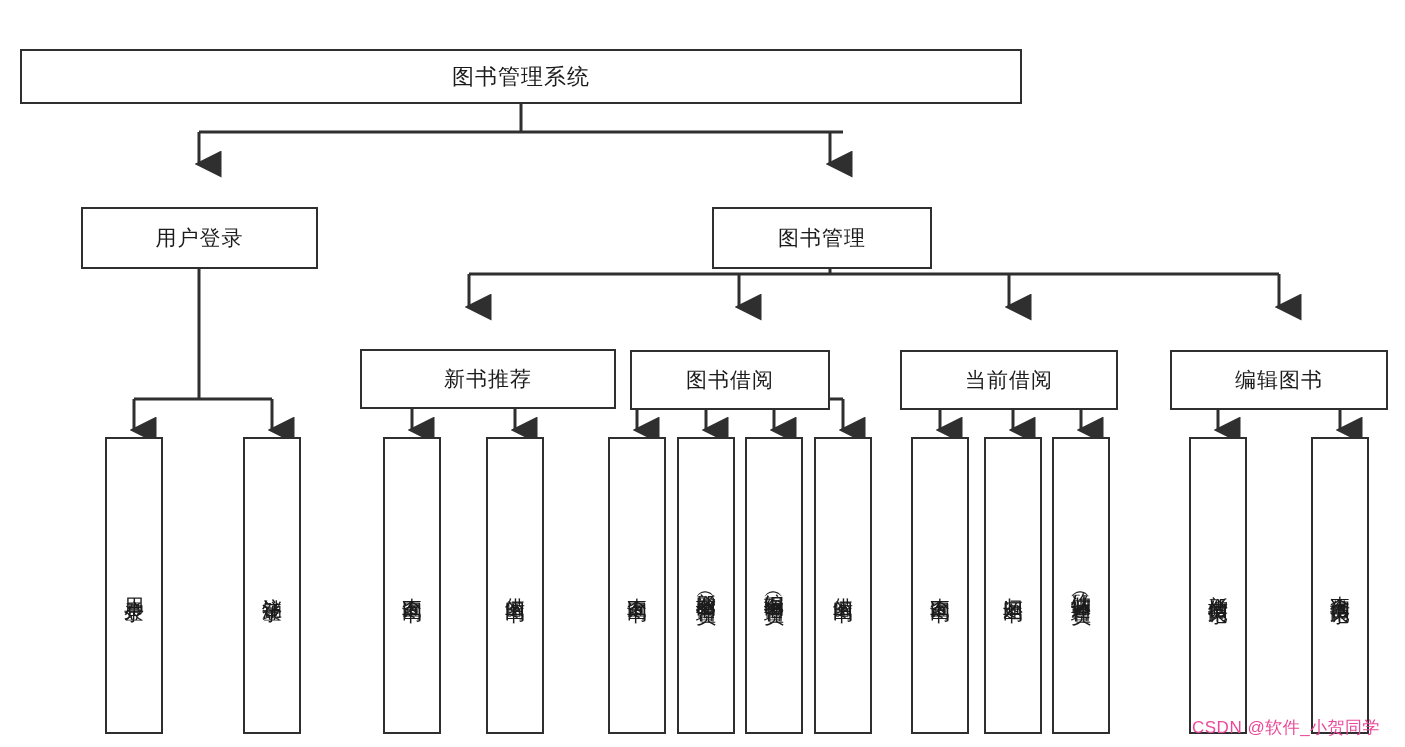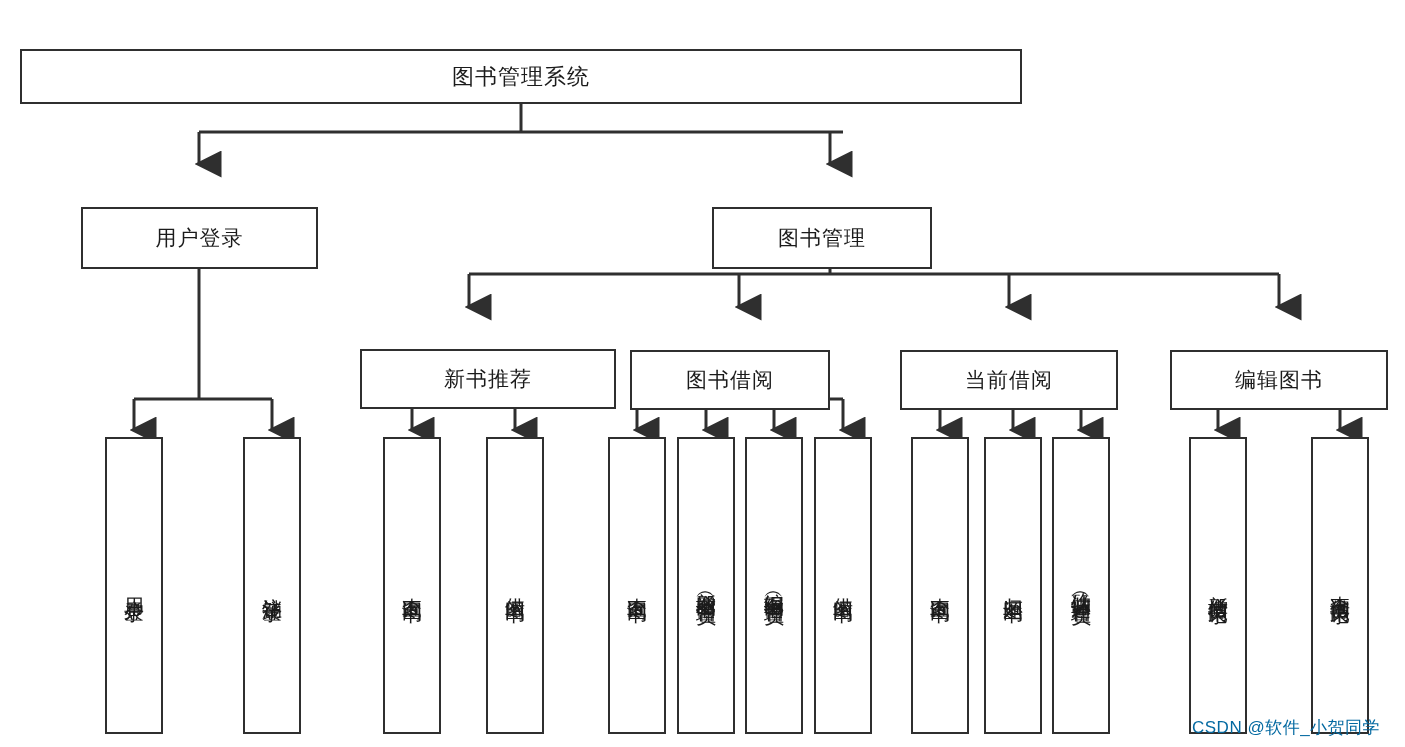--- a/index.html
+++ b/index.html
@@ -47,21 +47,21 @@
     writing-mode: vertical-rl;
     text-orientation: upright;
     line-height: 1.06;
     white-space: nowrap;
   }
   .node.root {
     font-size: 22px;
   }
   .watermark {
     position: absolute;
-    color: #0369a1;
+    color: #ec4899;
     font-size: 17px;
     letter-spacing: 0.5px;
     white-space: nowrap;
   }
 </style>
 </head>
 <body>
 
 <div id="canvas">
 

